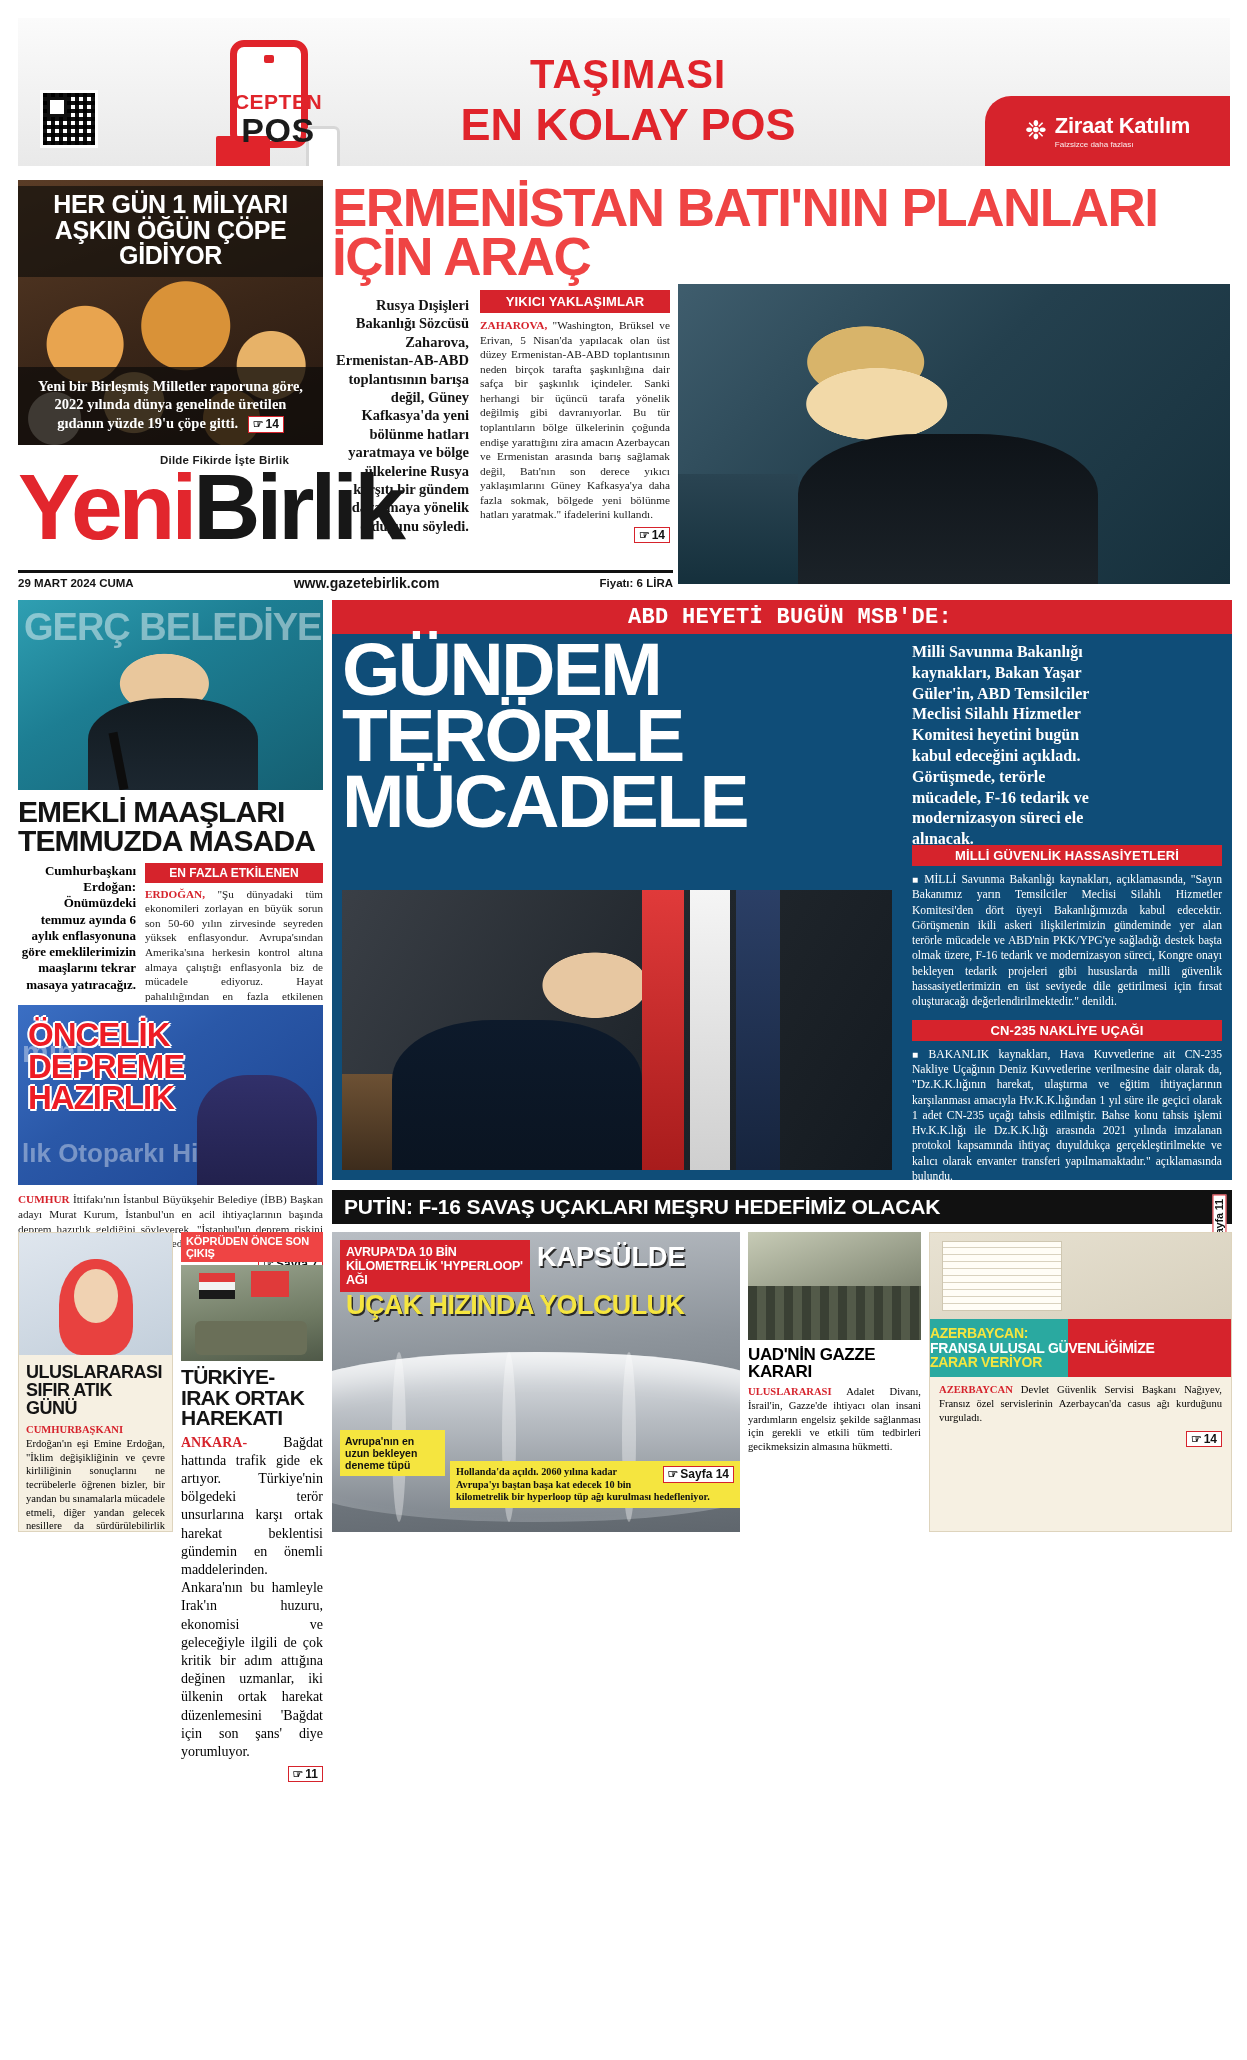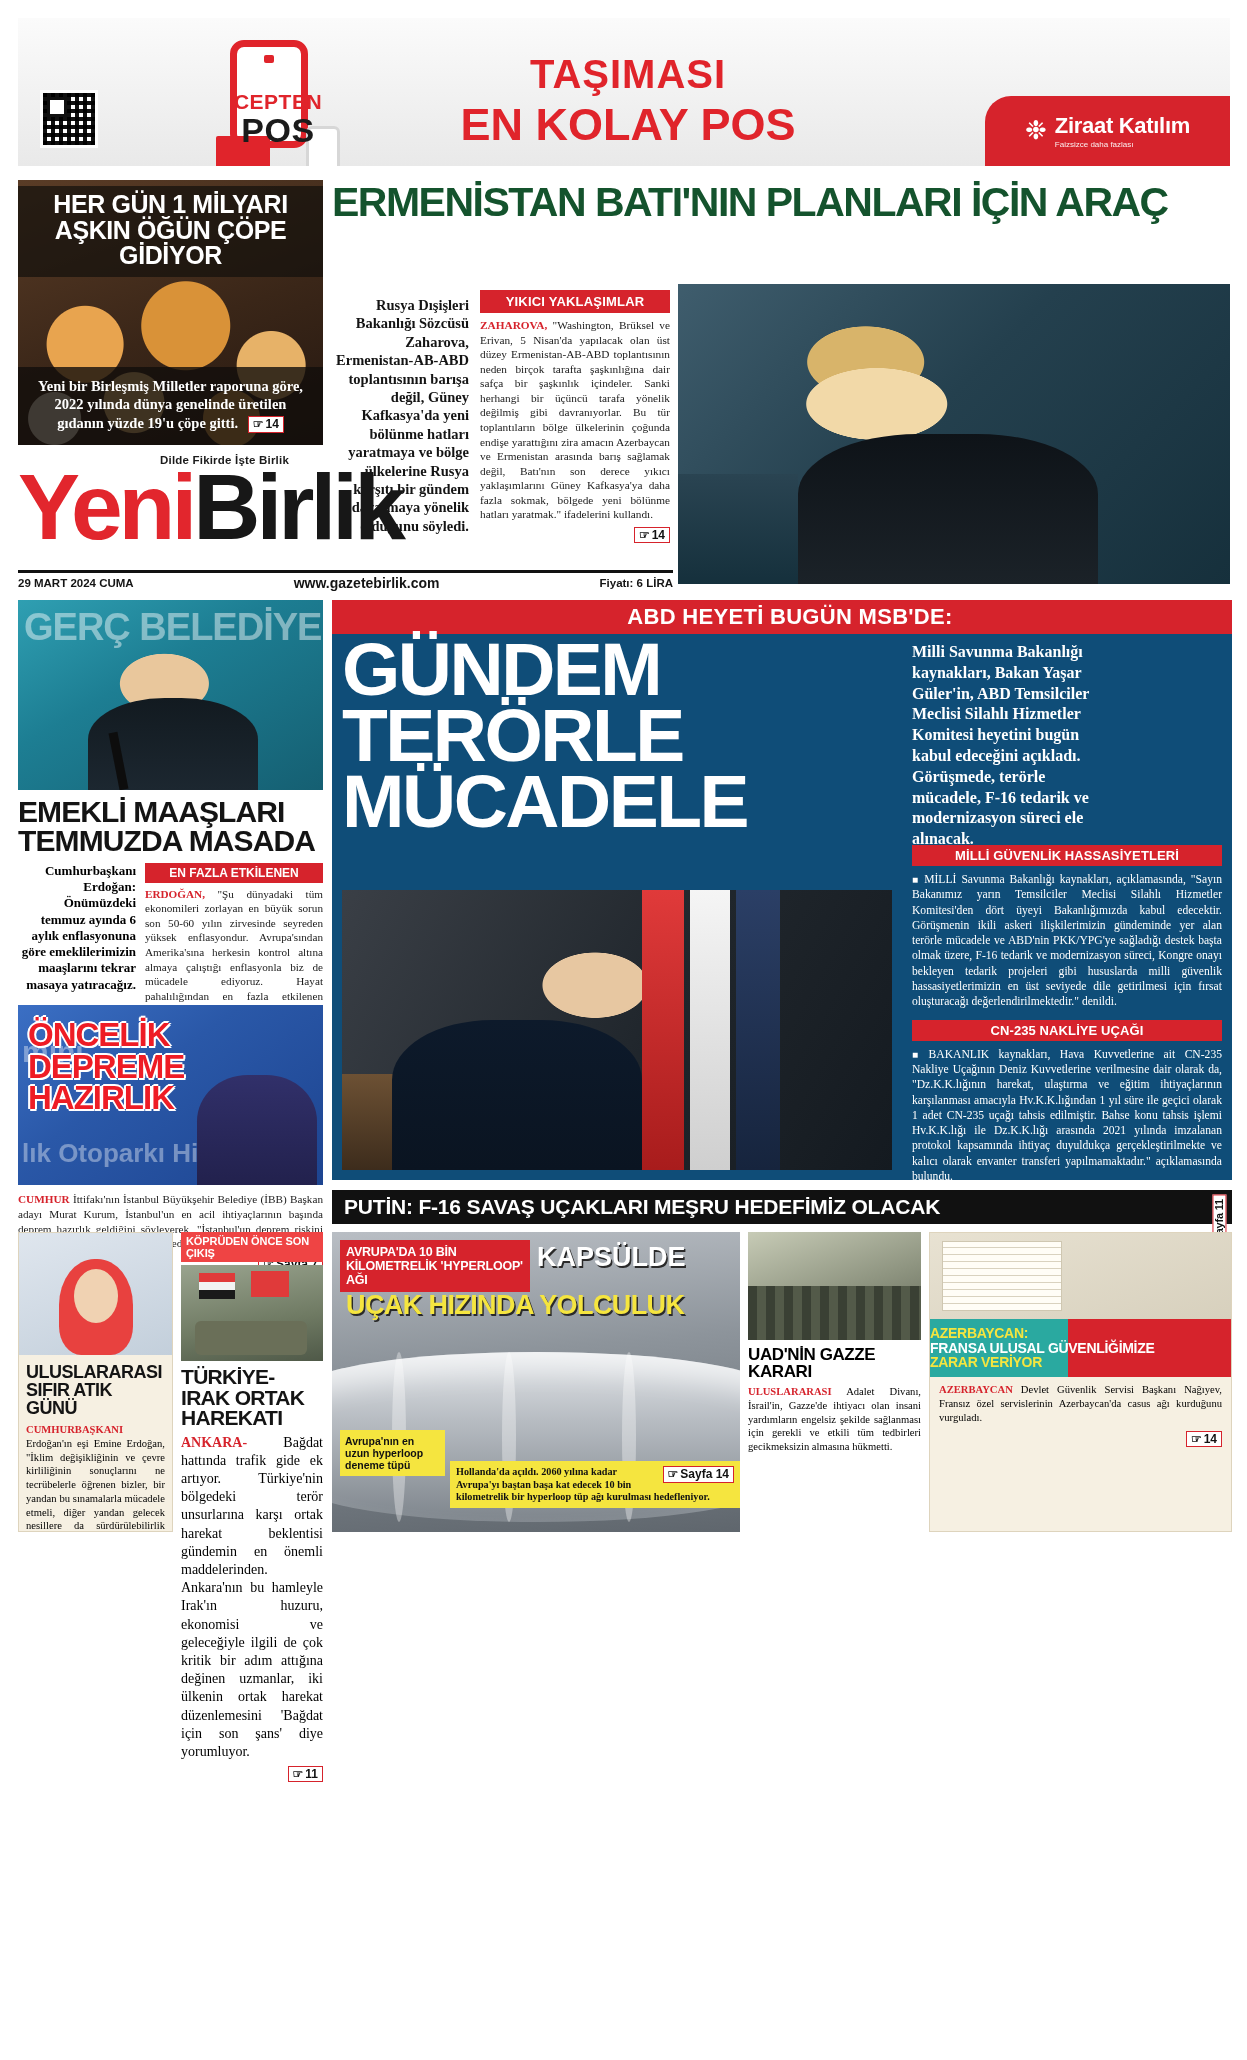--- a/index.html
+++ b/index.html
@@ -105,21 +105,21 @@
   .pg-tag{
     display:inline-block; background:#fff; color:#111; border:1.6px solid #d6232c;
     font-family:"Liberation Sans",sans-serif; font-weight:bold; font-size:12px;
     padding:0 4px; margin-left:6px; vertical-align:middle;
   }
   .pg-tag::before{ content:"\261E"; margin-right:2px; color:#111; }
 
   .erm-head{
     position:absolute; left:332px; top:184px; width:900px;
     font-family:"Liberation Sans",sans-serif; font-weight:bold;
-    color:#14532d; font-size:41px; line-height:.92; letter-spacing:-1.5px;
+    color:#ef4444; font-size:53px; line-height:.92; letter-spacing:-1.5px;
   }
   .erm-lead{
     position:absolute; left:332px; top:296px; width:137px;
     font-weight:bold; font-size:14.5px; line-height:1.27; text-align:right;
     color:#141414;
   }
   .yikici-box{ position:absolute; left:480px; top:290px; width:190px; }
   .yikici-hd{
     background:#d6232c; color:#fff; text-align:center;
     font-family:"Liberation Sans",sans-serif; font-weight:bold; font-size:13px;
@@ -241,21 +241,21 @@
   
   .big-blue{
     position:absolute; left:332px; top:600px; width:900px; height:580px;
     background:#0f4d78;
   }
   .bb-kicker{
     position:absolute; left:0; top:0; width:900px; height:34px;
     background:#d6232c; display:flex; align-items:center; justify-content:center;
   }
   .bb-kicker span{
-    font-family:Liberation Sans, sans-serif; font-weight:bold; color:#fff;
+    font-family:Liberation Mono, monospace; font-weight:bold; color:#fff;
     font-size:22px; letter-spacing:.3px;margin-left:16px;
   }
   .bb-head{
     position:absolute; left:10px; top:36px; width:560px;
     font-family:"Liberation Sans",sans-serif; font-weight:bold; color:#fff;
     font-size:75px; line-height:.88; letter-spacing:-2.5px;
   }
   .bb-lead{
     position:absolute; left:580px; top:42px; width:190px;
     color:#fff; font-weight:bold; font-size:16px; line-height:1.3;
@@ -658,21 +658,21 @@
   </div>
 
   <div class="b-hyper">
     <div class="tube"></div>
     <div class="ring" style="left:60px;"></div>
     <div class="ring" style="left:170px;"></div>
     <div class="ring" style="left:290px;"></div>
     <div class="kick">AVRUPA'DA 10 BİN KİLOMETRELİK 'HYPERLOOP' AĞI</div>
     <div class="h1">KAPSÜLDE</div>
     <div class="h2">UÇAK HIZINDA YOLCULUK</div>
-    <div class="note">Avrupa'nın en uzun hyperloop deneme tüpü</div>
+    <div class="note">Avrupa'nın en uzun bekleyen deneme tüpü</div>
     <div class="cap">
       <span class="tg"><span class="pg-tag">Sayfa 14</span></span>
       <span>Hollanda'da açıldı. 2060 yılına kadar Avrupa'yı baştan başa kat edecek 10 bin kilometrelik bir hyperloop tüp ağı kurulması hedefleniyor.</span>
     </div>
   </div>
 
   <div class="b-uad">
     <div class="ph">
       <div class="crowd"></div>
     </div>

